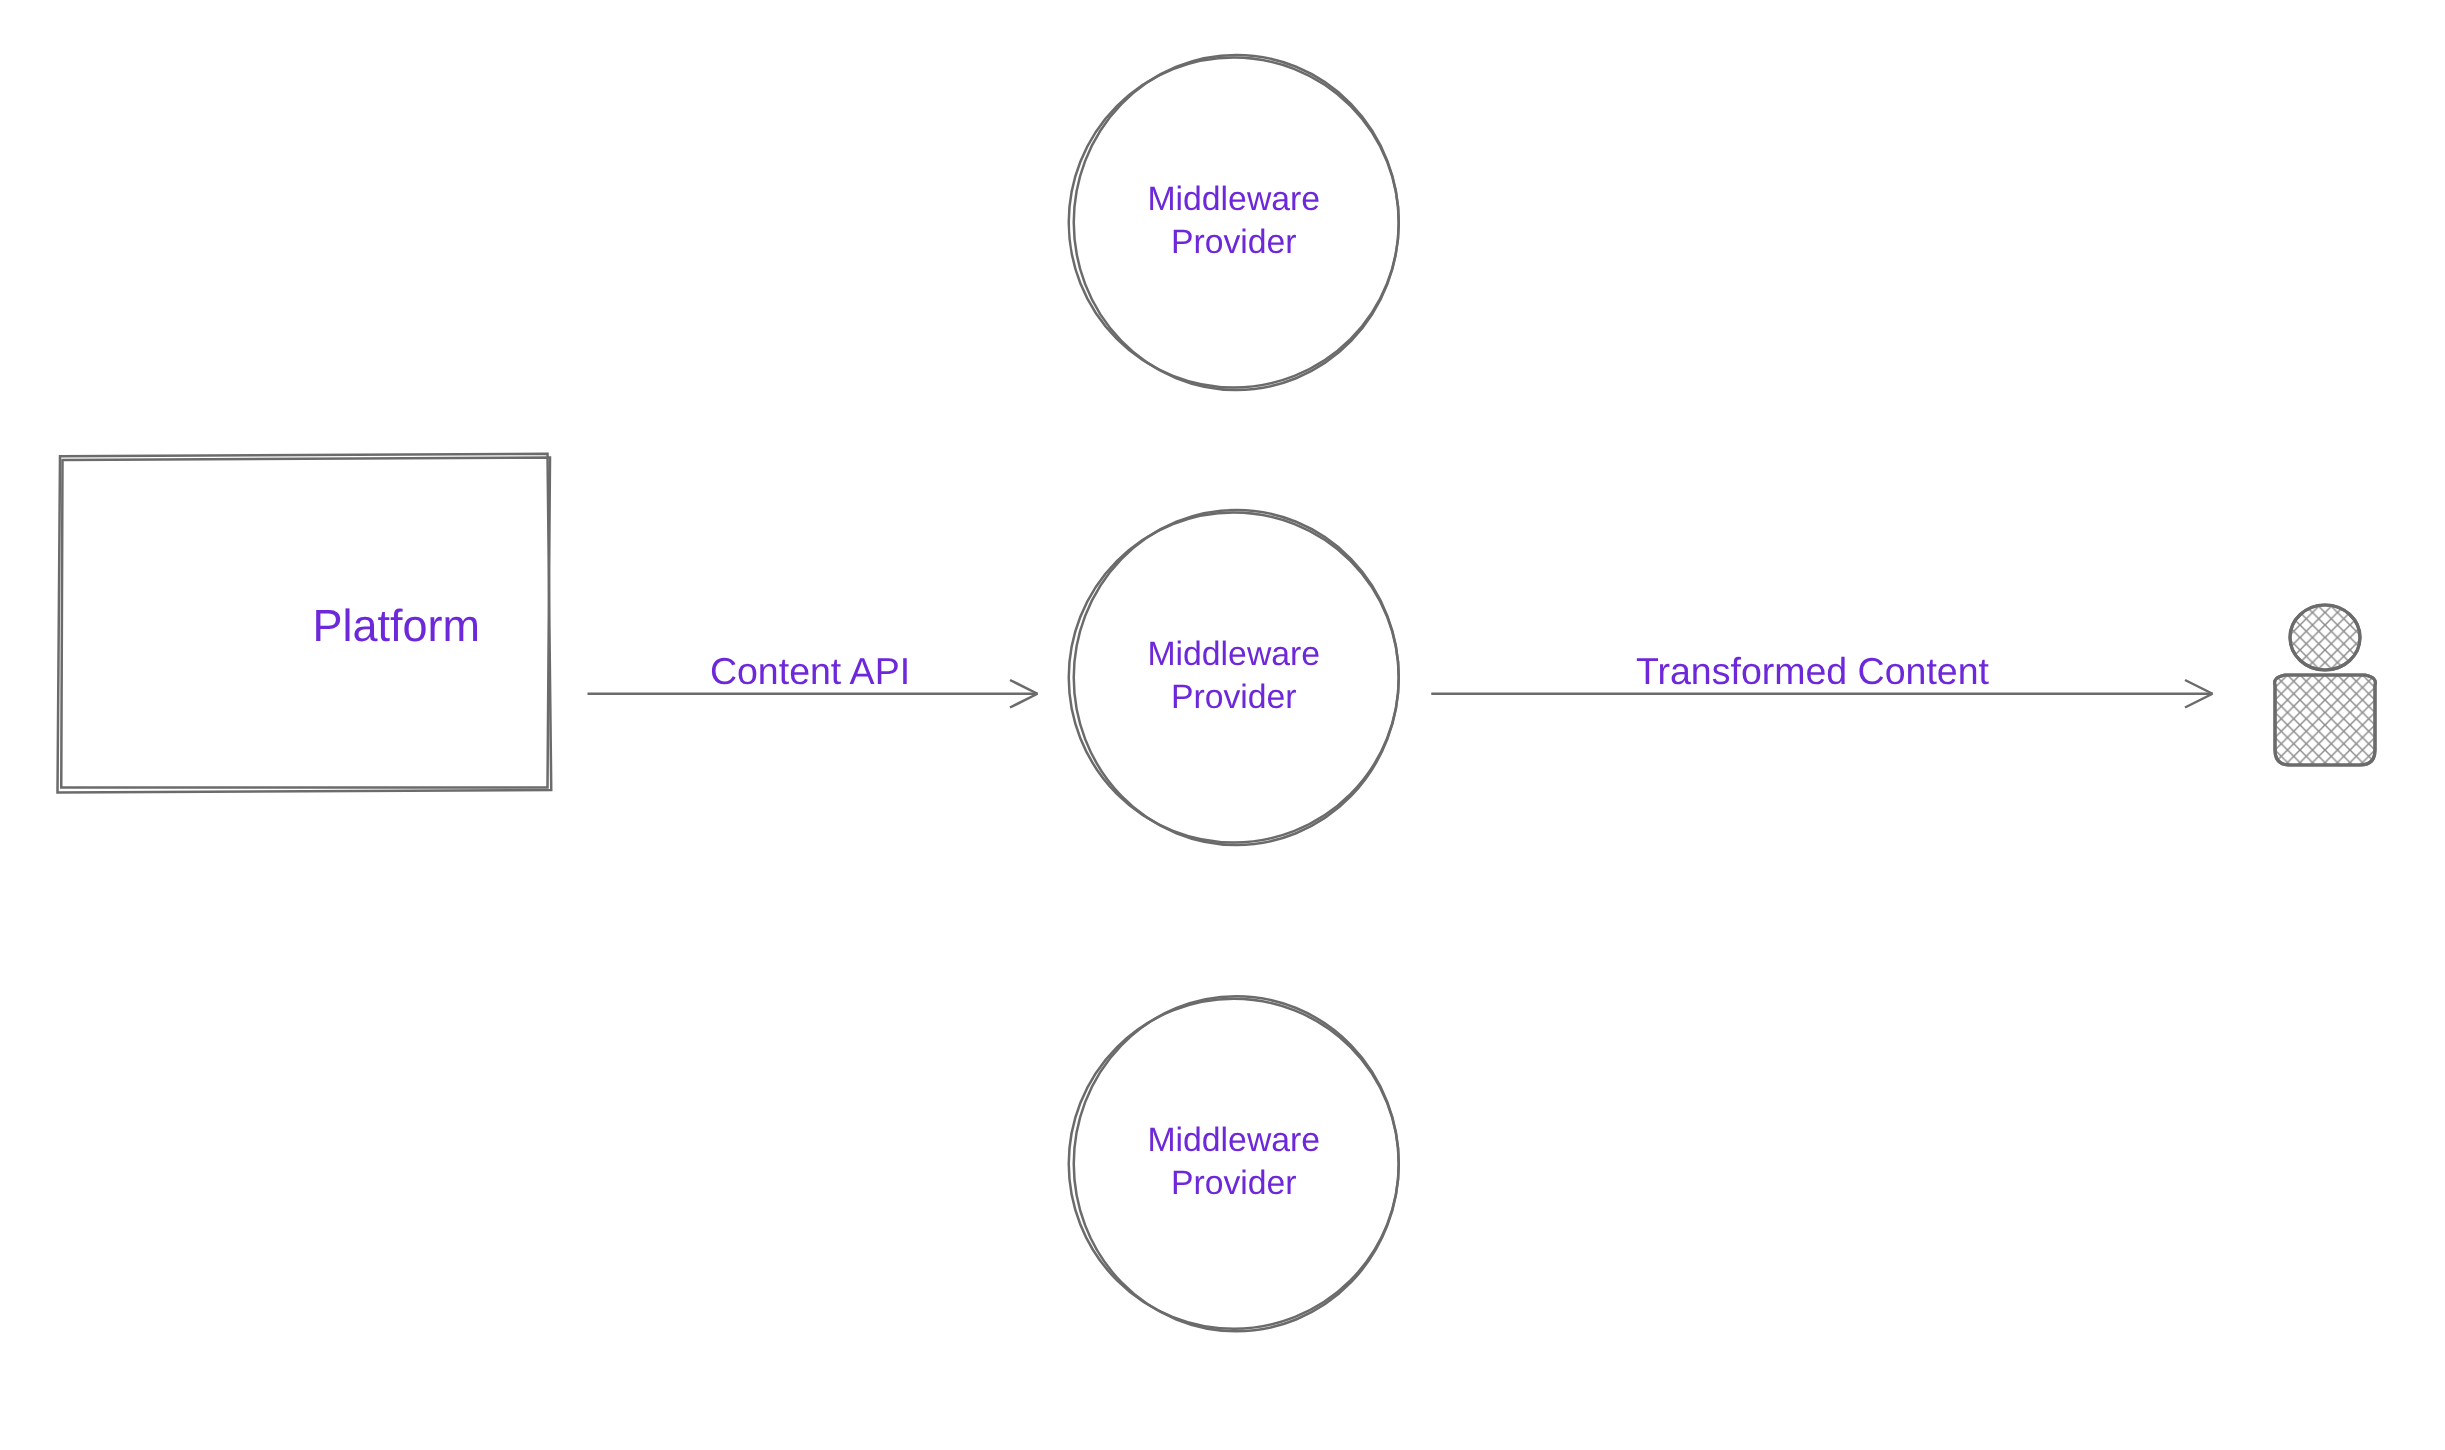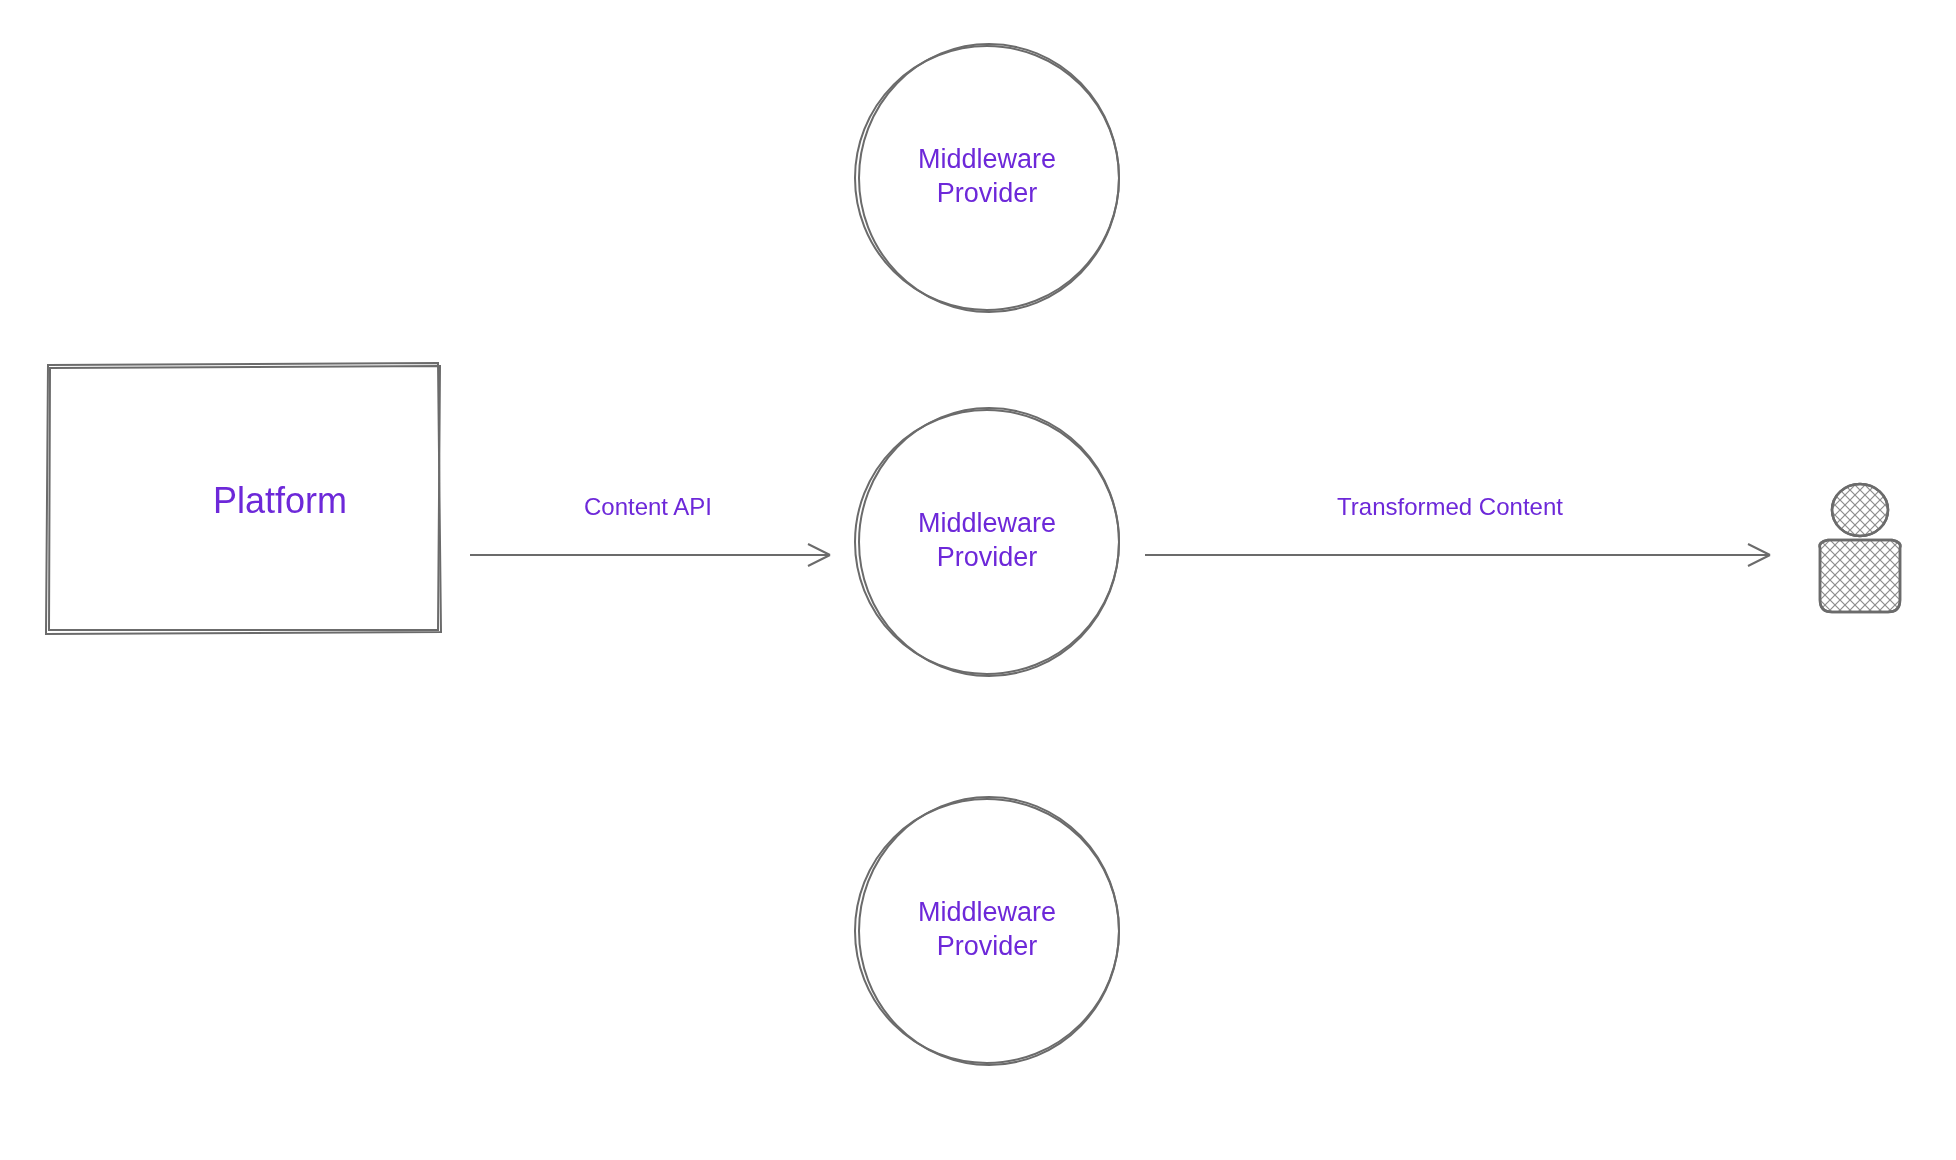--- a/index.html
+++ b/index.html
@@ -23,21 +23,21 @@
   }
   .label {
     position: absolute;
     text-align: center;
     font-size: 30px;
     line-height: 1.25;
     white-space: pre-line;
     color: #6d28d9;
   }
   .platform-label { font-size: 36px; }
-  .arrow-label    { font-size: 24px; }
+  .arrow-label    { font-size: 30px; margin-top: 27px; }
   .node-label     { font-size: 27px; }
 </style>
 </head>
 <body>
 
 <div class="canvas">
 
 <svg width="1956" height="1160" viewBox="0 0 1956 1160">
   <defs>
 
@@ -97,21 +97,21 @@
              Q1818,542 1828,540
              L1892,540
              Q1902,542 1900,548
              L1900,600
              Q1900,612 1888,612
              L1832,612
              Q1820,612 1820,600 Z" fill="none"></path>
   </g>
 </svg>
 
-<div class="label platform-label" style="left:48px; top:478px; width:464px;">Platform</div>
+<div class="label platform-label" style="left:48px; top:478px; width:464px;padding-left:37px;">Platform</div>
 
 <div class="label node-label" style="left:855px; top:143px; width:264px;">Middleware
 Provider</div>
 
 <div class="label node-label" style="left:855px; top:507px; width:264px;">Middleware
 Provider</div>
 
 <div class="label node-label" style="left:855px; top:896px; width:264px;">Middleware
 Provider</div>
 

